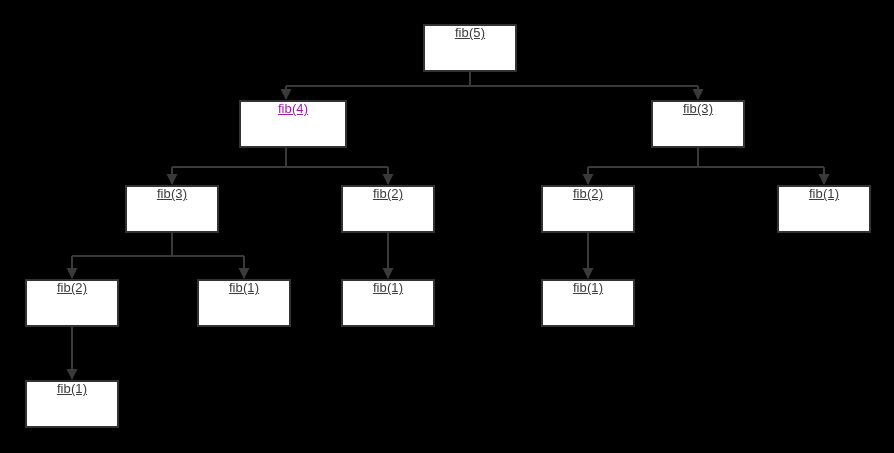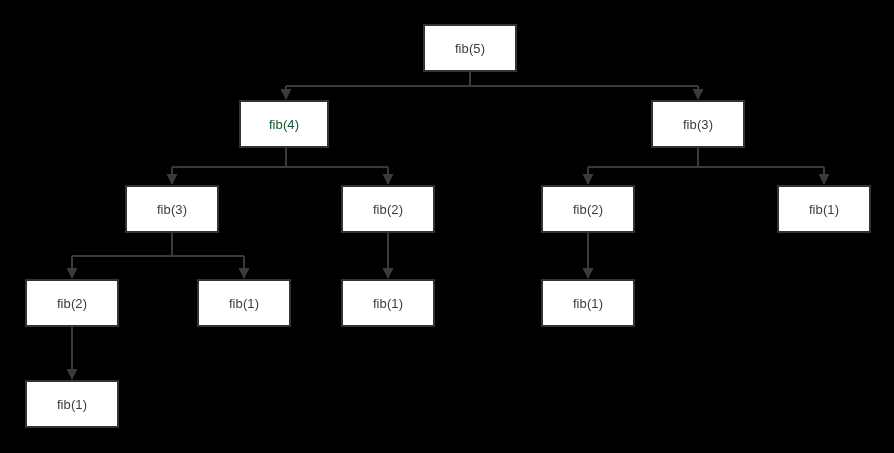--- a/index.html
+++ b/index.html
@@ -29,28 +29,29 @@
     width: 894px;
     height: 453px;
     pointer-events: none;
   }
   .tree-node {
     position: absolute;
     box-sizing: border-box;
     background: #ffffff;
     border: 2px solid #333333;
     display: flex;
-    align-items: center;
+    align-items: flex-start;
     justify-content: center;
     color: #3c3c3c;
     font-size: 13px;
     font-family: "Liberation Sans", "DejaVu Sans", sans-serif;
     letter-spacing: 0.1px;
     line-height: 1;
     user-select: none;
+    text-decoration: underline;
   }
   .node-label {
     display: block;
     white-space: nowrap;
   }
 </style>
 </head>
 <body>
 
 <div id="diagram-canvas">
@@ -82,21 +83,21 @@
       <line x1="388" y1="233" x2="388" y2="278" stroke="#3a3a3a" stroke-width="1.6" shape-rendering="crispEdges"></line>
       <polygon points="382.5,268 393.5,268 388,279" fill="#3a3a3a"></polygon>
       <line x1="588" y1="233" x2="588" y2="278" stroke="#3a3a3a" stroke-width="1.6" shape-rendering="crispEdges"></line>
       <polygon points="582.5,268 593.5,268 588,279" fill="#3a3a3a"></polygon>
       <line x1="72" y1="327" x2="72" y2="379" stroke="#3a3a3a" stroke-width="1.6" shape-rendering="crispEdges"></line>
       <polygon points="66.5,369 77.5,369 72,380" fill="#3a3a3a"></polygon>
     </svg>
 <div class="tree-node" style="left: 423px; top: 24px; width: 94px; height: 48px; background: rgb(255, 255, 255); border-color: rgb(51, 51, 51); color: rgb(60, 60, 60);">
       <span class="node-label">fib(5)</span>
     </div>
-    <div class="tree-node" style="left: 239px; top: 100px; width: 90px; height: 48px; background: rgb(255, 255, 255); border-color: rgb(51, 51, 51); color: #14532d;">
+    <div class="tree-node" style="left: 239px; top: 100px; width: 108px; height: 48px; background: rgb(255, 255, 255); border-color: rgb(51, 51, 51); color: #a21caf;">
       <span class="node-label">fib(4)</span>
     </div>
     <div class="tree-node" style="left: 651px; top: 100px; width: 94px; height: 48px; background: rgb(255, 255, 255); border-color: rgb(51, 51, 51); color: rgb(60, 60, 60);">
       <span class="node-label">fib(3)</span>
     </div>
     <div class="tree-node" style="left: 125px; top: 185px; width: 94px; height: 48px; background: rgb(255, 255, 255); border-color: rgb(51, 51, 51); color: rgb(60, 60, 60);">
       <span class="node-label">fib(3)</span>
     </div>
     <div class="tree-node" style="left: 341px; top: 185px; width: 94px; height: 48px; background: rgb(255, 255, 255); border-color: rgb(51, 51, 51); color: rgb(60, 60, 60);">
       <span class="node-label">fib(2)</span>

